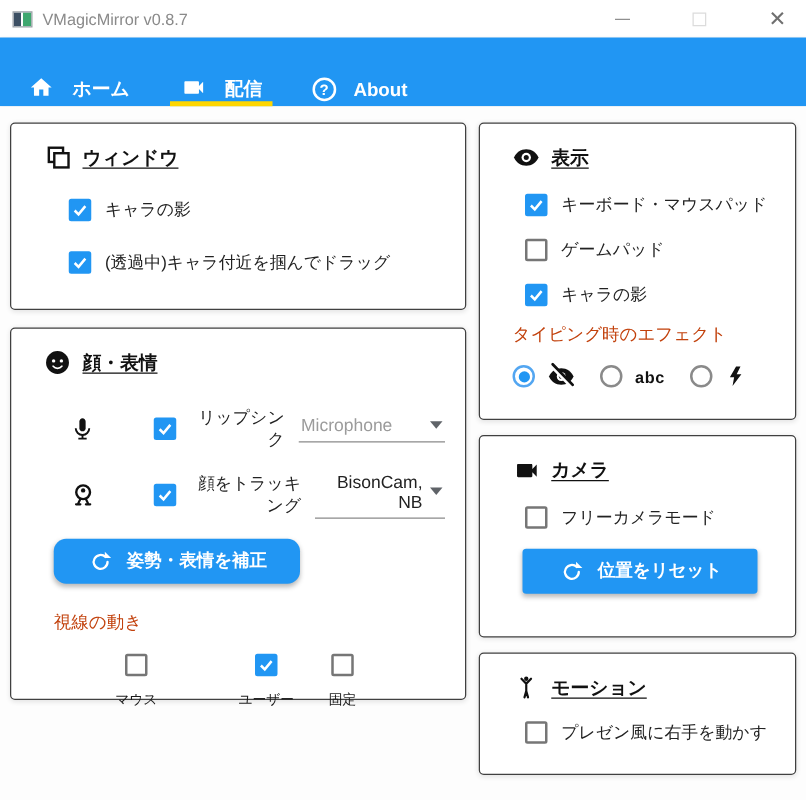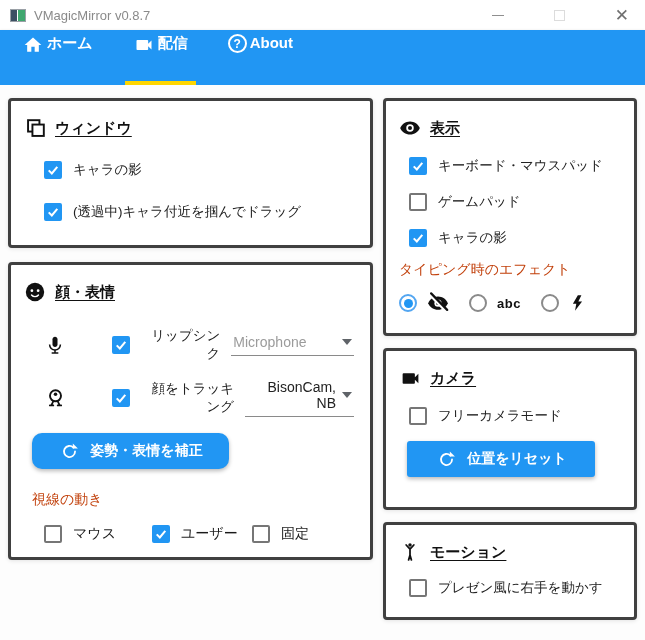--- a/index.html
+++ b/index.html
@@ -13,35 +13,35 @@
   .win-title { color:#8a8a8a; font-size:13px; }
   .win-controls { margin-left:auto; display:flex; align-items:center; gap:50px; padding-right:6px; }
   .wc { display:inline-block; cursor:pointer; }
   .wc-min { width:12px; height:0; border-top:1px solid #8f8f8f; }
   .wc-max { width:11px; height:11px; border:1px solid #dcdcdc; }
   .wc-close { color:#707070; font-size:17px; line-height:13px; font-weight:300; }
 
   
   .nav { height:55px; background:#2196F3; display:flex; align-items:stretch; padding-left:14px; gap:24px;
          box-shadow:0 1px 3px rgba(0,0,0,.18); }
-  .tab { display:flex; align-items:flex-start; gap:3px; color:#fff; font-weight:bold; font-size:15px;
+  .tab { display:flex; align-items:flex-end; gap:14px; color:#fff; font-weight:bold; font-size:15px;
          padding:4px 8px 0 8px; border-bottom:4px solid transparent; cursor:pointer; }
   .tab.active { border-bottom-color:#FFD600; }
   .help-circle { width:19px; height:19px; border:2px solid #fff; border-radius:50%;
                  display:flex; align-items:center; justify-content:center;
                  font-size:12px; font-weight:bold; color:#fff; }
 
   
   .content { display:flex; gap:10px; padding:13px 8px 0 8px; background:#fdfdfd; height:555px; }
   .col { display:flex; flex-direction:column; }
   .col-left  { width:365px; gap:14px; }
   .col-right { width:254px; gap:12px; }
 
-  .card { background:#fff; border:3px solid #404040; border-radius:4px;
-          box-shadow:0 1px 4px rgba(0,0,0,.10); padding:16px 16px 12px 13px; }
+  .card { background:#fff; border:1px solid #404040; border-radius:4px;
+          box-shadow:0 1px 4px rgba(0,0,0,.10); padding:16px 16px 12px 26px; }
   .card-window { height:150px; }
   .card-face   { height:298px; }
   .card-display{ height:238px; }
   .card-camera { height:162px; }
   .card-motion { height:98px;  }
 
   .card-header { display:flex; align-items:center; gap:9px; font-weight:bold; font-size:15px; color:#111; }
   .card-header .ttl { text-decoration:underline; text-underline-offset:3px; }
   .hicon { display:flex; align-items:center; justify-content:center; width:22px; height:22px; }
 
@@ -75,21 +75,21 @@
          display:flex; align-items:center; justify-content:center; gap:10px;
          font-weight:bold; font-size:14px; cursor:pointer; box-shadow:0 2px 4px rgba(0,0,0,.28);
          font-family:inherit; }
   .btn-calibrate { width:197px; margin:16px 0 0 8px;border-radius:10px; }
   .btn-reset     { width:188px; margin:16px 0 0 8px; }
 
   .section-label { font-size:14px; color:#c2410c; }
 
   
   .gaze-row { display:flex; align-items:center; margin-left:20px; margin-top:16px; }
-  .gaze-opt { display:flex; align-items:center; gap:11px; font-size:14px; }
+  .gaze-opt { display:flex; align-items:center; gap:11px; font-size:11px;flex-direction:column; }
   .gaze-opt.w1 { width:108px; } .gaze-opt.w2 { width:100px; }
 
   
   .effect-row { display:flex; align-items:center; margin-top:13px; }
   .effect-opt { display:flex; align-items:center; }
   .abc { font-weight:bold; font-size:13px; letter-spacing:.5px; color:#111; }
 
   .mt14 { margin-top:14px; } .mt16 { margin-top:16px; } .mt18 { margin-top:18px; }
   .mt22 { margin-top:22px; } .mt24 { margin-top:24px; }
   .rowicon { width:22px; flex:none; display:flex; align-items:center; justify-content:center; }

